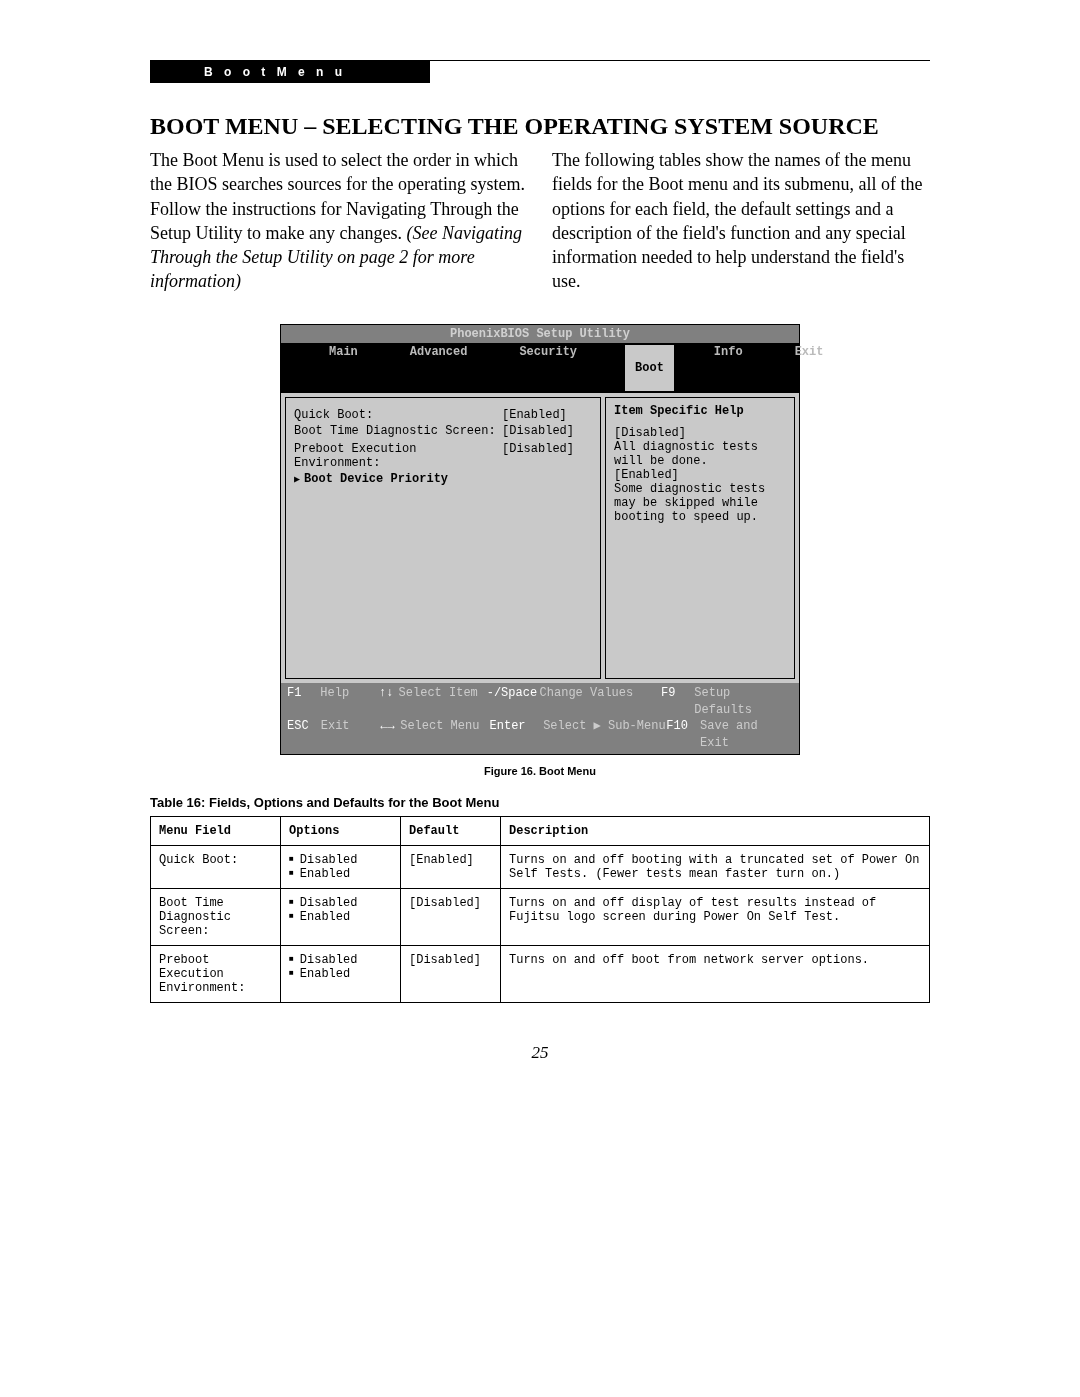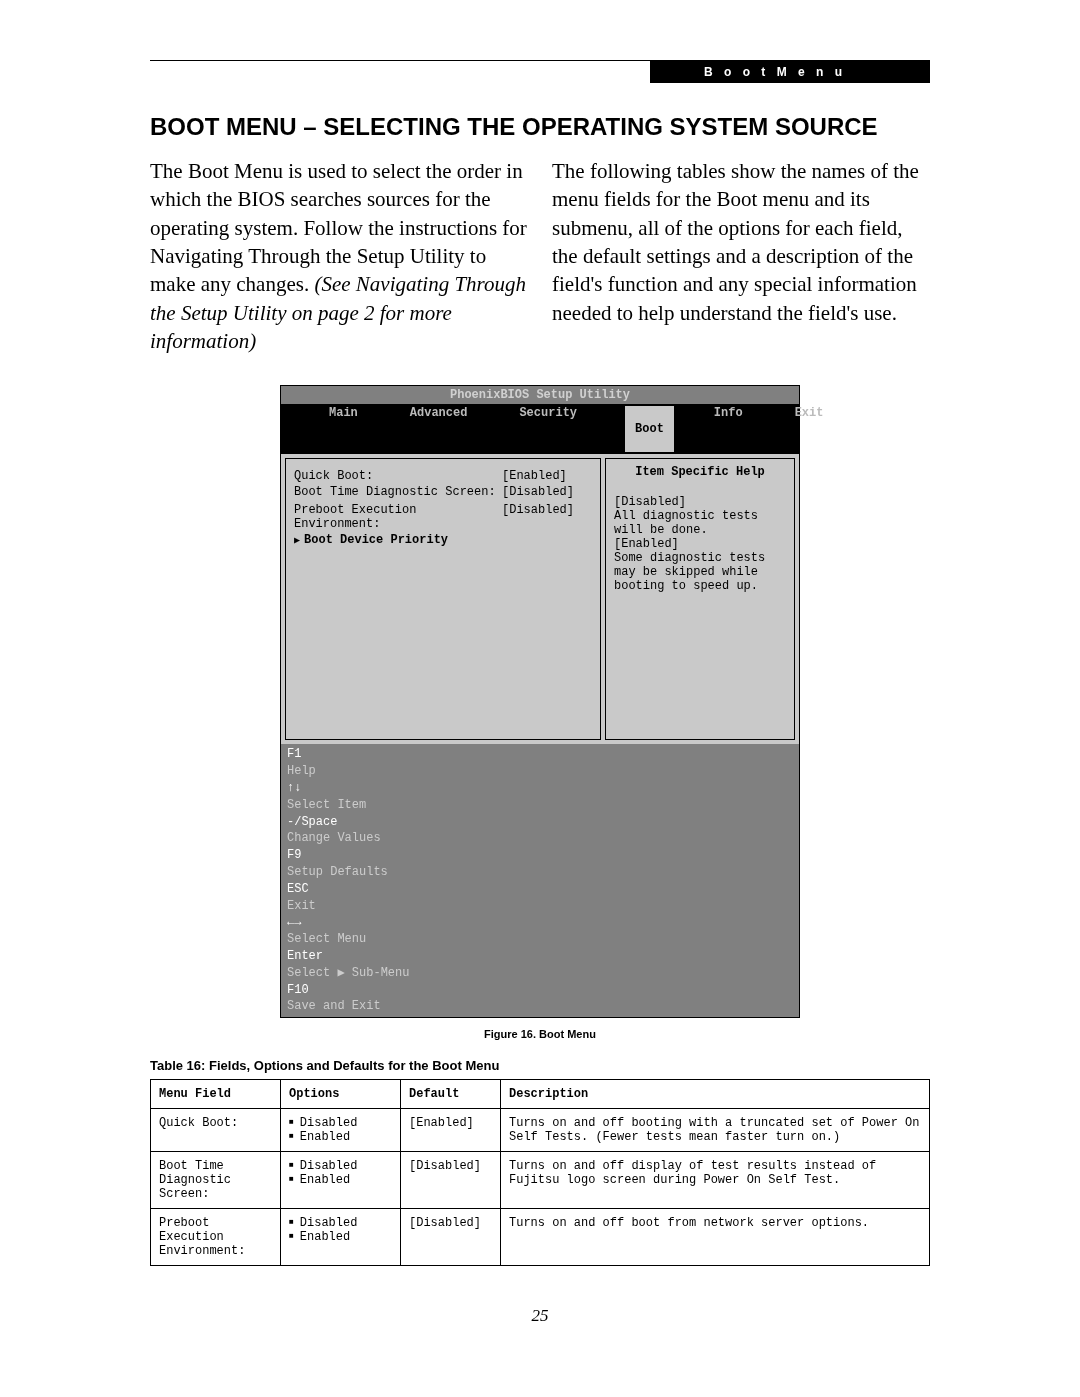--- a/index.html
+++ b/index.html
@@ -12,44 +12,44 @@
   }
   .page {
     padding: 60px 150px 60px 150px;
   }
   .header-rule {
     border-top: 1px solid #000;
     margin-bottom: 0;
   }
   .header-row {
     display: flex;
-    justify-content: flex-end;
+    justify-content: flex-start;
     margin-bottom: 30px;
   }
   .header-badge {
     background: #000;
     color: #fff;
     font-family: Arial, Helvetica, sans-serif;
     font-weight: bold;
     letter-spacing: 4px;
     font-size: 12px;
     padding: 4px 60px 4px 30px;
     text-align: center;
     width: 280px;
   }
   h1.title {
-    font-family: Liberation Sans, sans-serif;
+    font-family: Liberation Serif, serif;
     font-weight: bold;
     font-size: 24px;
-    margin: 10px 0 16px 0;
+    margin: 10px 0 8px 0;
   }
   .two-col {
     display: flex;
     gap: 24px;
-    font-size: 21px;
+    font-size: 18px;
     line-height: 1.35;
   }
   .two-col > div { flex: 1; }
   .italic { font-style: italic; }
   .bios-box {
     width: 520px;
     margin: 30px auto 10px auto;
     border: 1px solid #000;
     font-family: "Courier New", Courier, monospace;
     font-size: 12px;
@@ -85,28 +85,28 @@
     width: 190px;
     border: 1px solid #000;
     margin: 4px 4px 4px 2px;
     padding: 6px 8px;
     color: #000;
     position: relative;
   }
   .bios-row { display: flex; margin-bottom: 2px; }
   .bios-row .k { flex: 1; }
   .bios-row .v { width: 90px; }
-  .bios-side-title { text-align: center; font-weight: bold; margin-bottom: 16px; }
+  .bios-side-title { font-weight: bold; margin-bottom: 8px; }
   .bios-footer {
     background: #808080;
     color: #ccc;
     padding: 2px 6px;
     line-height: 1.4;
   }
-  .bios-footer .fl { display: flex; flex-direction: column; }
+  .bios-footer .fl { display: flex; }
   .bios-footer .cell { display:inline-block; }
   .bios-footer .hi { color: #fff; }
   .fig-caption {
     text-align: center;
     font-family: Arial, Helvetica, sans-serif;
     font-weight: bold;
     font-size: 11px;
     margin: 8px 0 18px 0;
   }
   .table-title {

